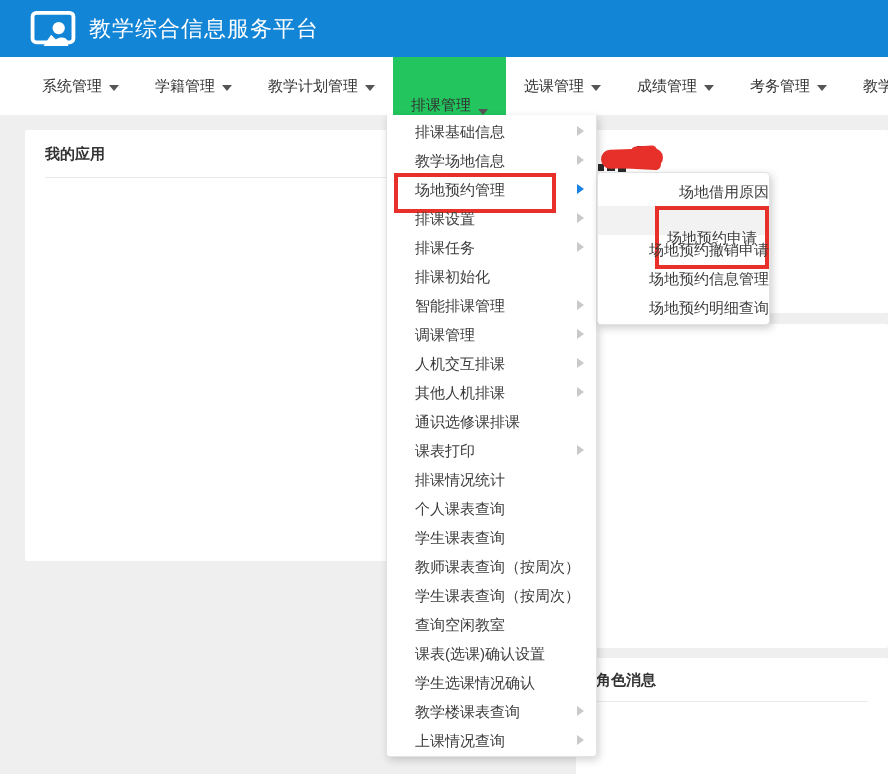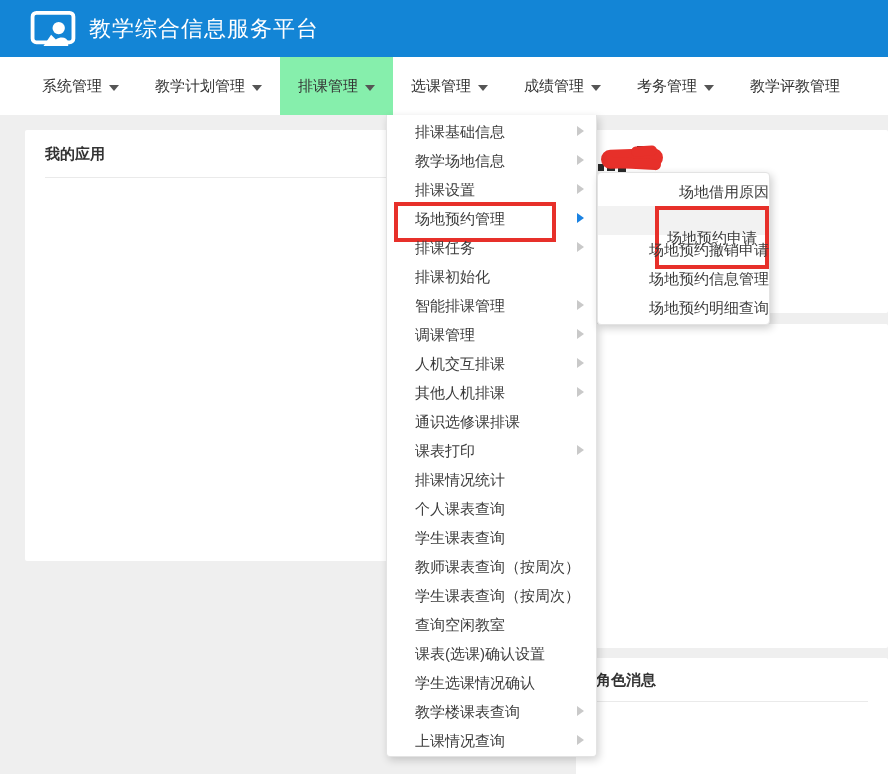--- a/index.html
+++ b/index.html
@@ -27,21 +27,21 @@
   
   .nav-bar{
     position:absolute;left:0;top:57px;width:888px;height:58px;
     background:#fff;display:flex;align-items:stretch;padding-left:24px;
     white-space:nowrap;
   }
   .nav-item{
     display:flex;align-items:center;padding:0 18px;font-size:15px;
     color:var(--txt);cursor:pointer;flex:0 0 auto;
   }
-  .nav-item.active{background:#86efac;}
+  .nav-item.active{background:#22c55e;align-items:flex-end;}
   .caret{
     display:inline-block;width:0;height:0;margin-left:7px;margin-top:3px;
     border-left:5px solid transparent;border-right:5px solid transparent;
     border-top:6px solid #555;
   }
   
   .panel{position:absolute;background:#fff;border-radius:2px;}
   .panel-hd{
     position:relative;height:48px;line-height:48px;padding:0 20px;
     font-size:15px;font-weight:bold;color:#333;
@@ -107,20 +107,24 @@
   </svg>
   <div class="app-title">教学综合信息服务平台</div>
 </div>
 
 <div class="nav-bar">
     <div class="nav-item">
     <span class="nav-label">系统管理</span>
     <span class="caret"></span>
   </div>
     <div class="nav-item">
+    <span class="nav-label">学籍管理</span>
+    <span class="caret"></span>
+  </div>
+    <div class="nav-item">
     <span class="nav-label">教学计划管理</span>
     <span class="caret"></span>
   </div>
     <div class="nav-item active">
     <span class="nav-label">排课管理</span>
     <span class="caret"></span>
   </div>
     <div class="nav-item">
     <span class="nav-label">选课管理</span>
     <span class="caret"></span>
@@ -160,29 +164,29 @@
 
 <div class="dropdown">
     <div class="row has-arrow">
     <span class="label-wrap">排课基础信息</span>
     <span class="arrow"></span>
   </div>
     <div class="row has-arrow">
     <span class="label-wrap">教学场地信息</span>
     <span class="arrow"></span>
   </div>
-    <div class="row has-arrow">
-    <span class="label-wrap">排课设置</span>
-    <span class="arrow"></span>
-  </div>
     <div class="row active has-arrow red-boxed">
     <span class="label-wrap">场地预约管理</span>
     <span class="arrow"></span>
   </div>
     <div class="row has-arrow">
+    <span class="label-wrap">排课设置</span>
+    <span class="arrow"></span>
+  </div>
+    <div class="row has-arrow">
     <span class="label-wrap">排课任务</span>
     <span class="arrow"></span>
   </div>
     <div class="row">
     <span class="label-wrap">排课初始化</span>
     
   </div>
     <div class="row has-arrow">
     <span class="label-wrap">智能排课管理</span>
     <span class="arrow"></span>

